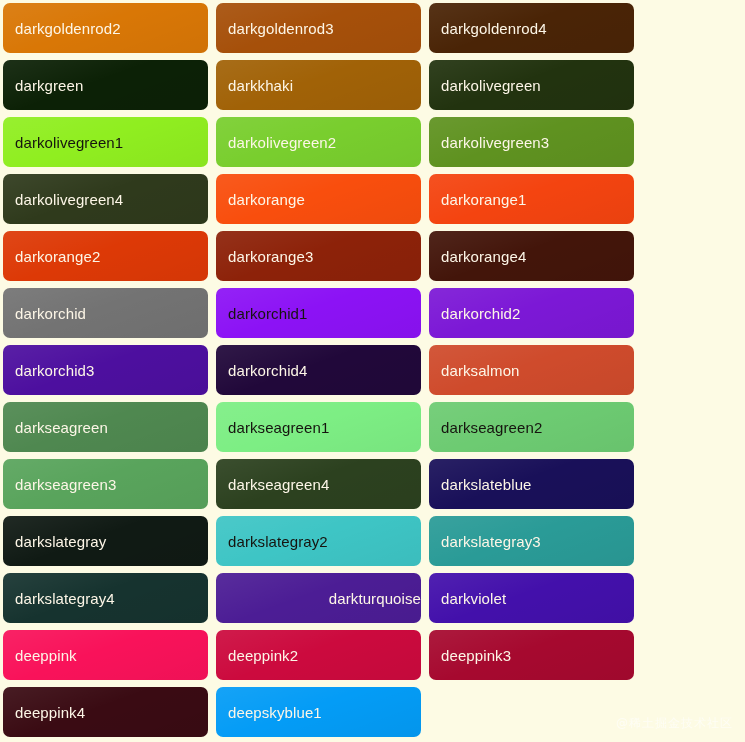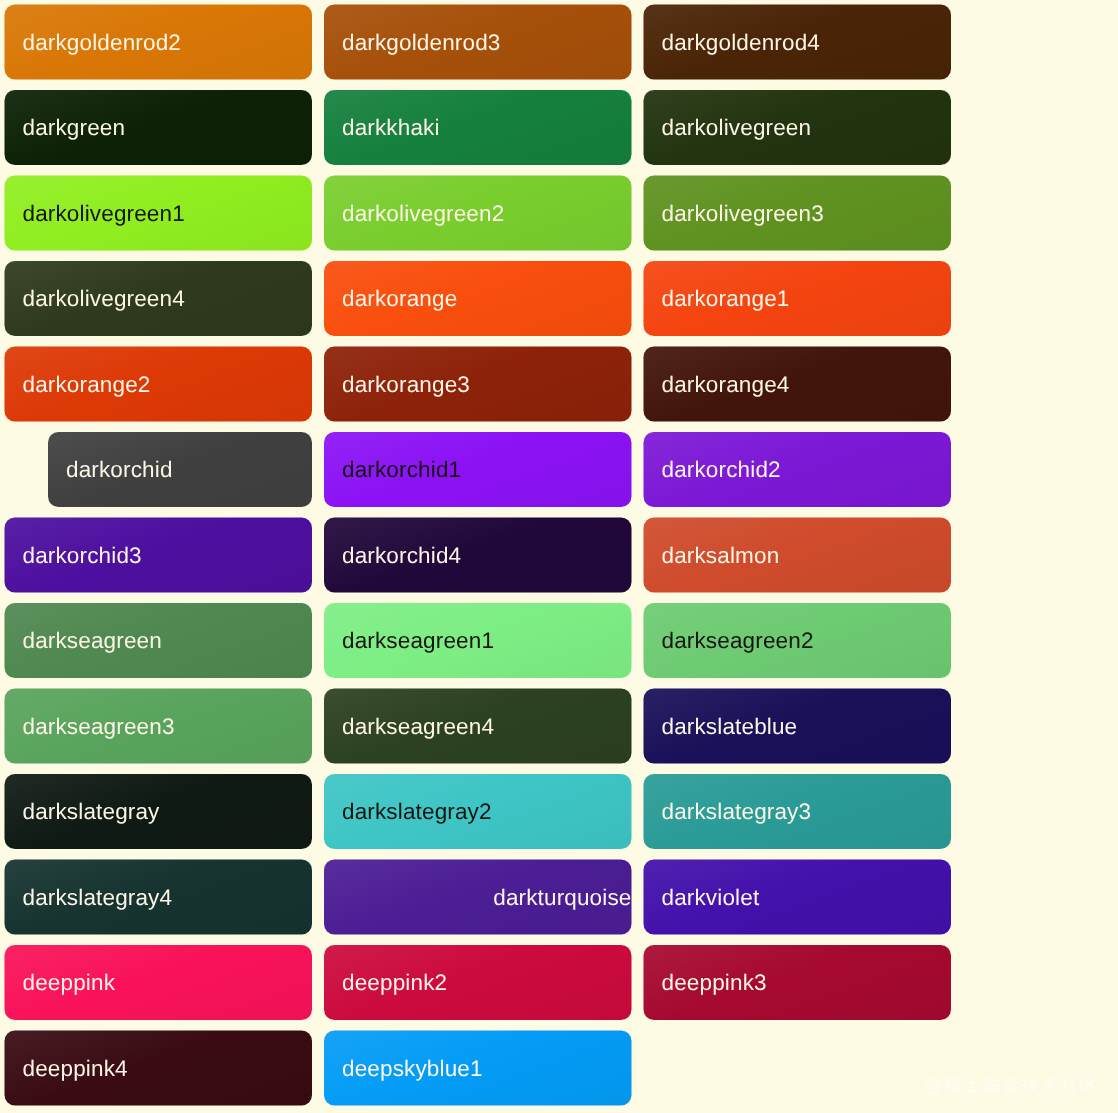--- a/index.html
+++ b/index.html
@@ -72,21 +72,21 @@
     </div>
     <div class="swatch" style="background: rgb(166, 80, 10);">
       <span class="swatch-label light-text">darkgoldenrod3</span>
     </div>
     <div class="swatch" style="background: rgb(74, 36, 6);">
       <span class="swatch-label light-text">darkgoldenrod4</span>
     </div>
     <div class="swatch" style="background: rgb(12, 33, 6);">
       <span class="swatch-label light-text">darkgreen</span>
     </div>
-    <div class="swatch" style="background: #15803d;">
+    <div class="swatch" style="background: #a16207;">
       <span class="swatch-label light-text">darkkhaki</span>
     </div>
     <div class="swatch" style="background: rgb(34, 51, 15);">
       <span class="swatch-label light-text">darkolivegreen</span>
     </div>
     <div class="swatch" style="background: rgb(144, 238, 32);">
       <span class="swatch-label dark-text">darkolivegreen1</span>
     </div>
     <div class="swatch" style="background: rgb(121, 206, 46);">
       <span class="swatch-label light-text">darkolivegreen2</span>
@@ -105,21 +105,21 @@
     </div>
     <div class="swatch" style="background: rgb(221, 57, 6);">
       <span class="swatch-label light-text">darkorange2</span>
     </div>
     <div class="swatch" style="background: rgb(141, 34, 9);">
       <span class="swatch-label light-text">darkorange3</span>
     </div>
     <div class="swatch" style="background: rgb(67, 21, 10);">
       <span class="swatch-label light-text">darkorange4</span>
     </div>
-    <div class="swatch" style="background: #404040; margin-left: 29px;">
+    <div class="swatch" style="background: #737373;">
       <span class="swatch-label light-text">darkorchid</span>
     </div>
     <div class="swatch" style="background: rgb(140, 18, 245);">
       <span class="swatch-label dark-text">darkorchid1</span>
     </div>
     <div class="swatch" style="background: rgb(124, 24, 214);">
       <span class="swatch-label light-text">darkorchid2</span>
     </div>
     <div class="swatch" style="background: rgb(77, 15, 159);">
       <span class="swatch-label light-text">darkorchid3</span>

